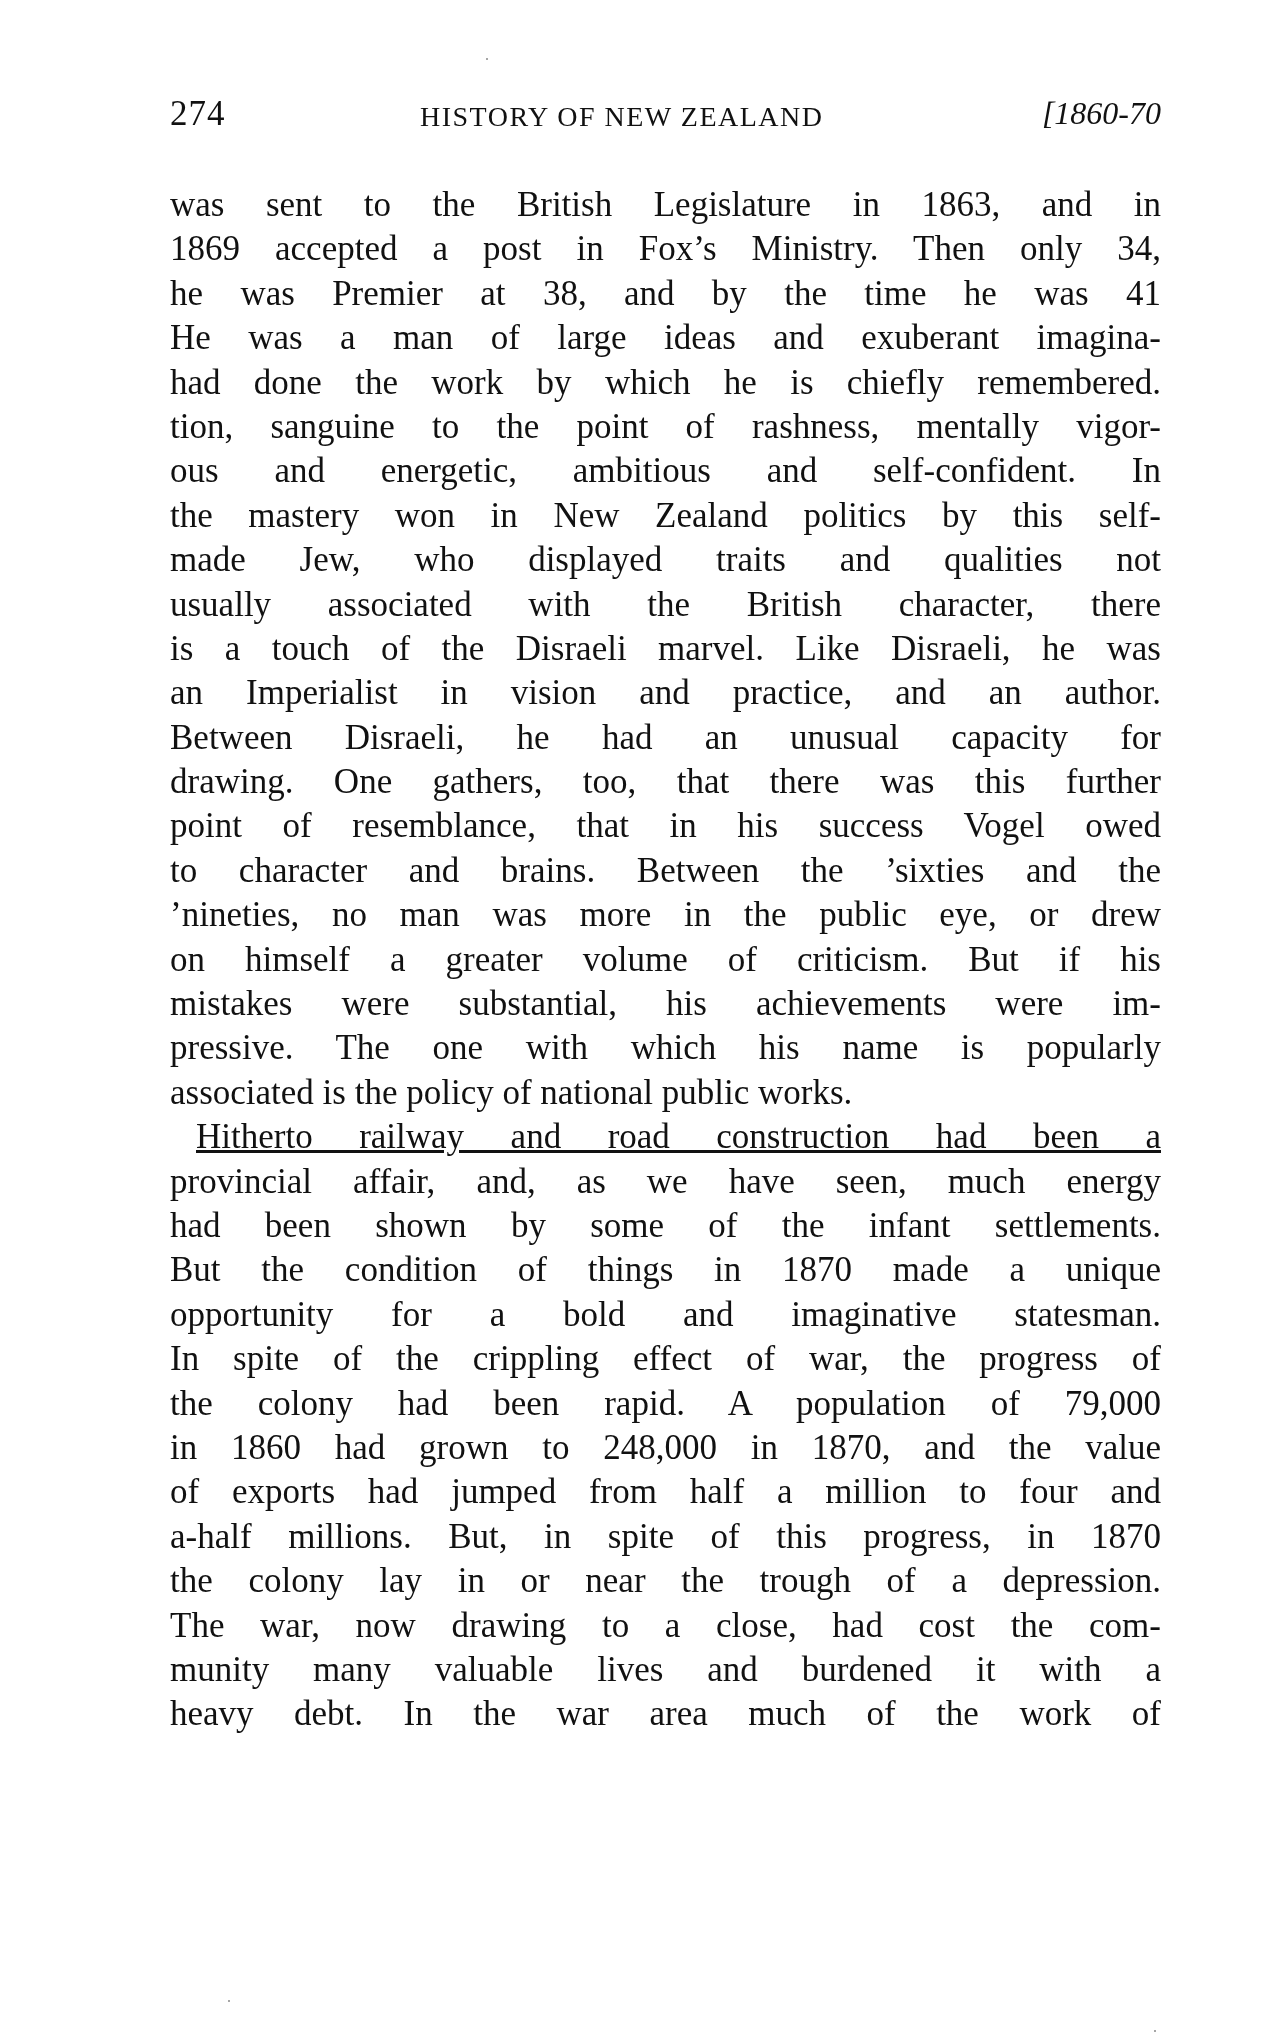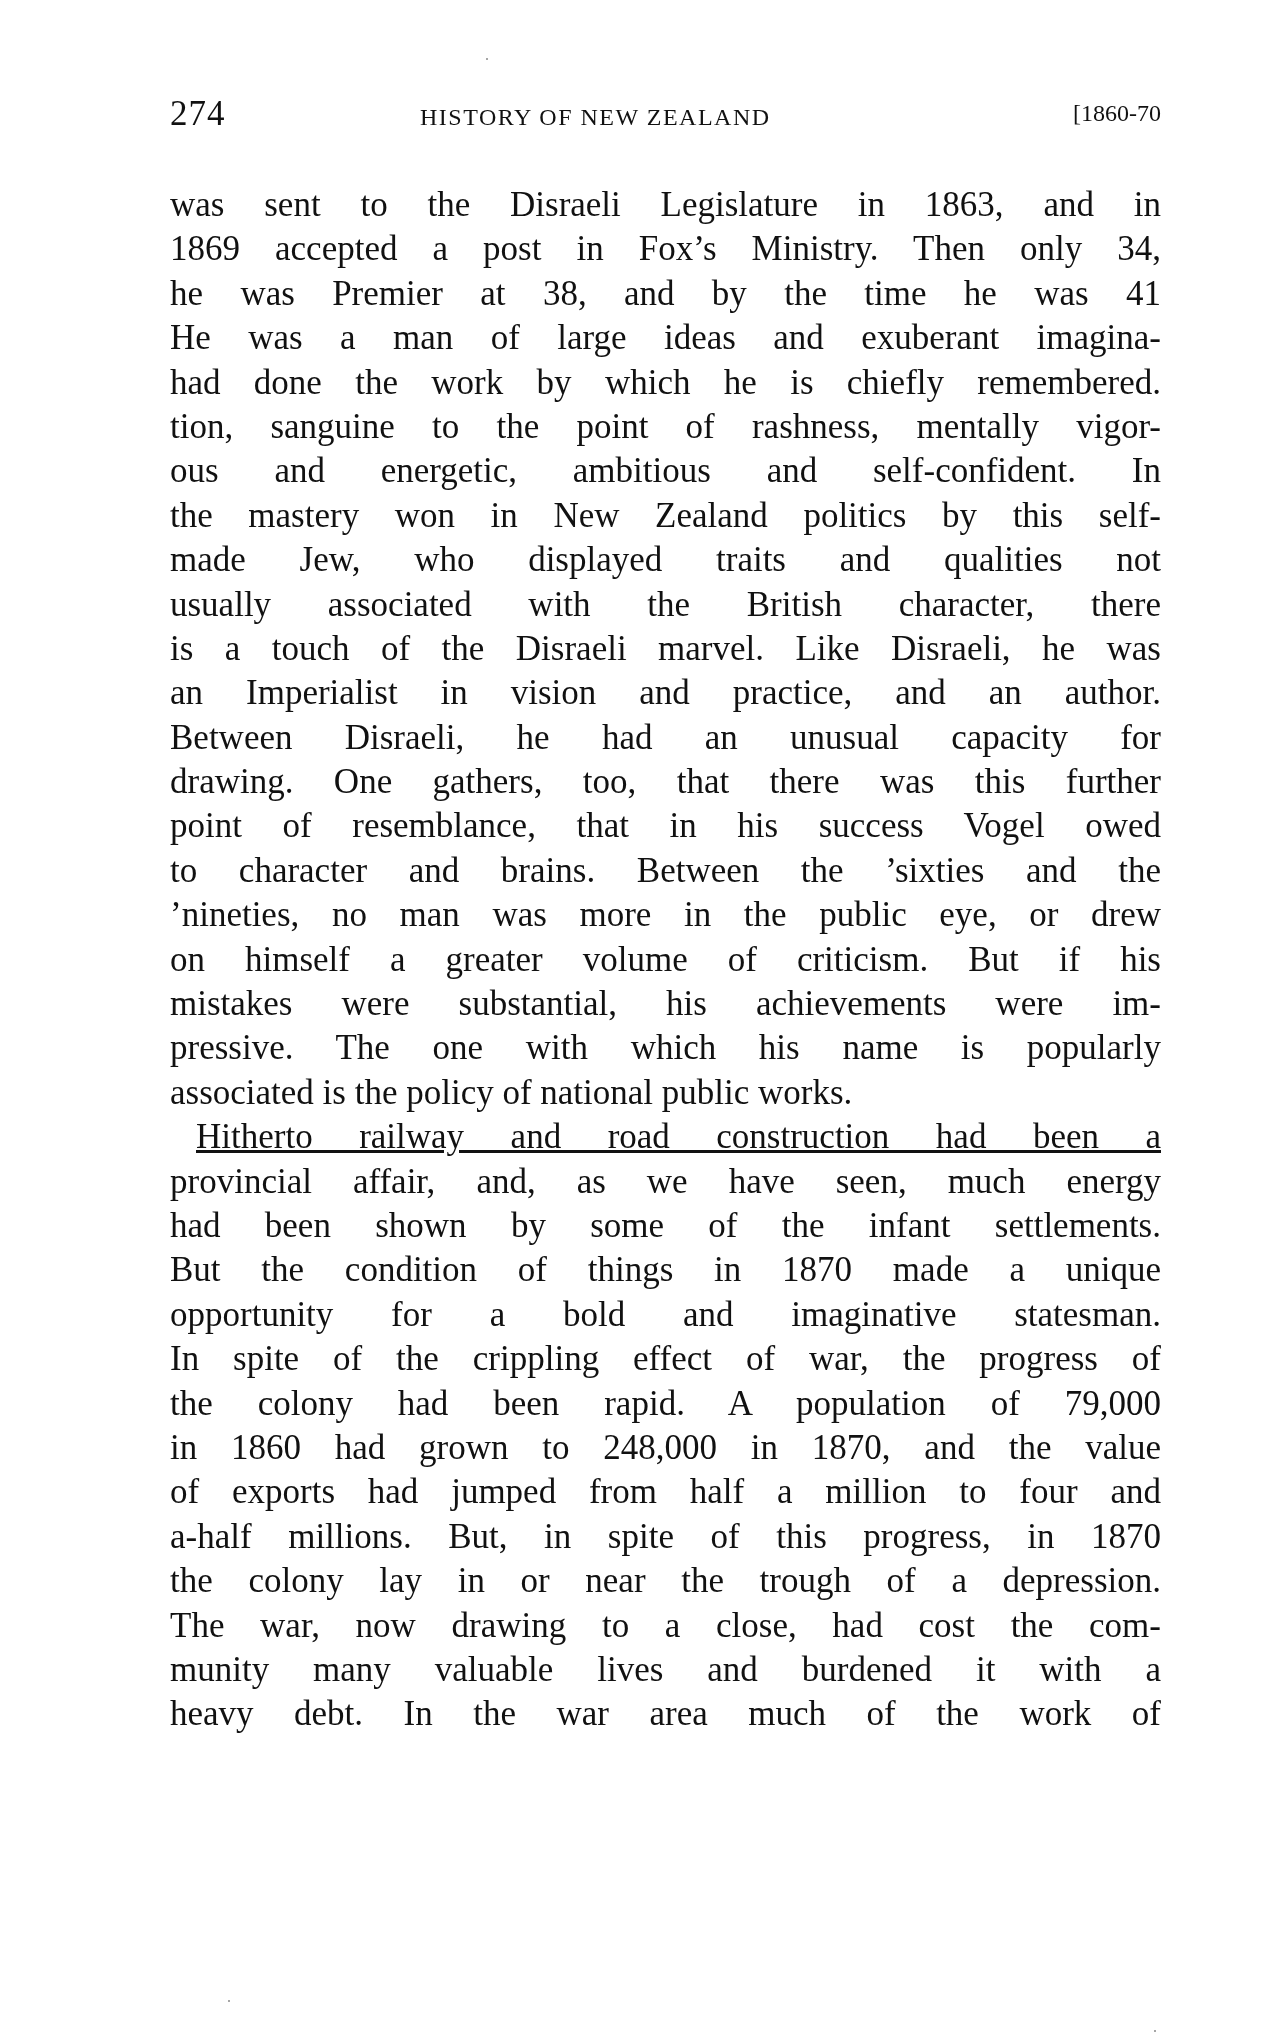--- a/index.html
+++ b/index.html
@@ -2,24 +2,24 @@
 <html><head>
 <meta charset="utf-8">
 <style>
   html, body { margin: 0; padding: 0; background: #ffffff; }
   body { width: 1286px; height: 2042px; position: relative; overflow: hidden;
          font-family: "DejaVu Serif", "Liberation Serif", serif; color: #111; }
   .page { position: absolute; left: 16px; top: 0; width: 1286px; height: 2042px; }
   .running-head { position: absolute; left: 154px; top: 96px; width: 991px; height: 40px; }
   .folio { position: absolute; left: 0; top: 0; font-size: 35px; line-height: 36px;
            font-family: "Liberation Serif", serif; letter-spacing: 1px; }
-  .head-title { position: absolute; left: 250px; top: 6px; font-size: 24px; line-height: 30px;
+  .head-title { position: absolute; left: 250px; top: 6px; font-size: 28px; line-height: 30px;
                 font-family: "Liberation Serif", serif; letter-spacing: 1.5px; }
-  .head-dates { position: absolute; right: 0; top: 2px; font-size: 24px; line-height: 30px;
-                font-family: "Liberation Serif", serif; }
+  .head-dates { position: absolute; right: 0; top: 2px; font-size: 32px; line-height: 30px;
+                font-style: italic; font-family: "Liberation Serif", serif; }
   .body-text { position: absolute; left: 154px; top: 186px; width: 991px; }
   .line { display: block; height: 44.4px; line-height: 38px; font-size: 35px;
           font-family: "Liberation Serif", serif; white-space: nowrap; overflow: visible; }
   .line .inner { display: block; width: 991px; text-align: justify; text-align-last: justify; white-space: normal; }
   .line.indent .inner { padding-left: 26px; width: 965px; text-decoration: underline; }
   .line.last .inner { text-align-last: left; }
   .specks span { position: absolute; width: 2px; height: 2px; background: #888; border-radius: 1px; }
 </style>
 </head>
 <body>
@@ -28,21 +28,21 @@
 
   <div class="running-head">
     <span class="folio">274</span>
     <span class="head-title">HISTORY OF NEW ZEALAND</span>
     <span class="head-dates">[1860-70</span>
   </div>
 
   <div class="body-text" id="body-text">
       <div>
         <div class="line">
-          <span class="inner">was sent to the Disraeli Legislature in 1863, and in</span>
+          <span class="inner">was sent to the British Legislature in 1863, and in</span>
         </div>
         <div class="line">
           <span class="inner">1869 accepted a post in Fox’s Ministry. Then only 34,</span>
         </div>
         <div class="line">
           <span class="inner">he was Premier at 38, and by the time he was 41</span>
         </div>
         <div class="line">
           <span class="inner">He was a man of large ideas and exuberant imagina-</span>
         </div>

